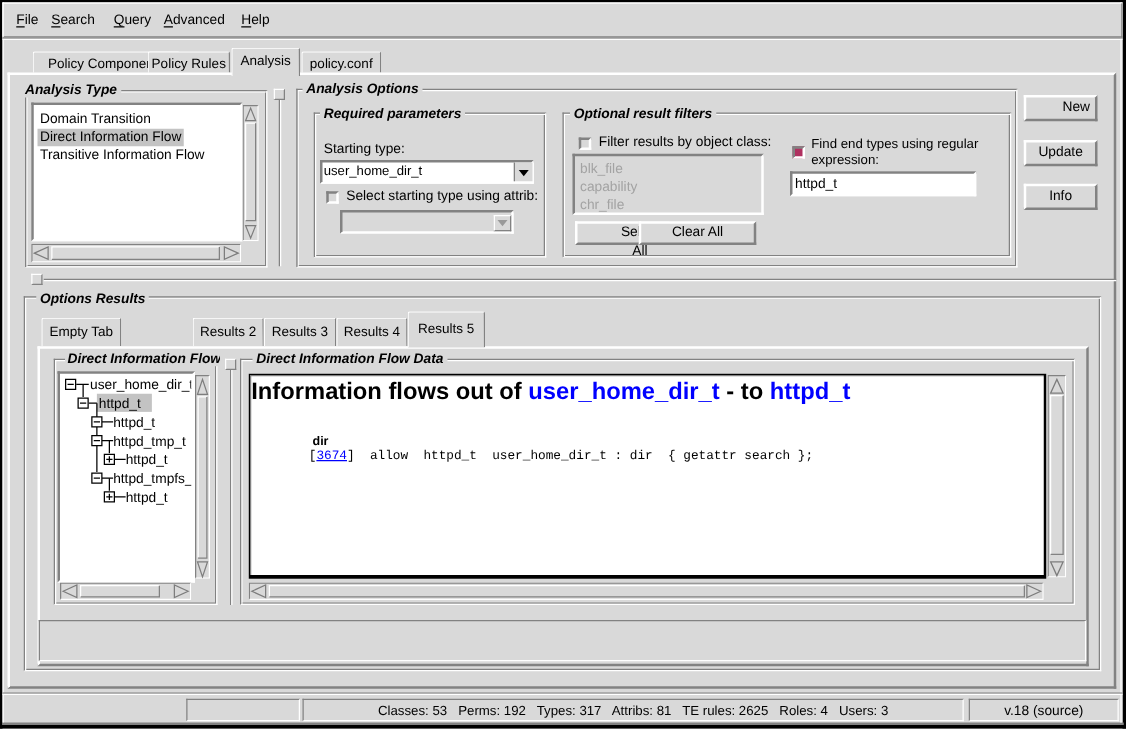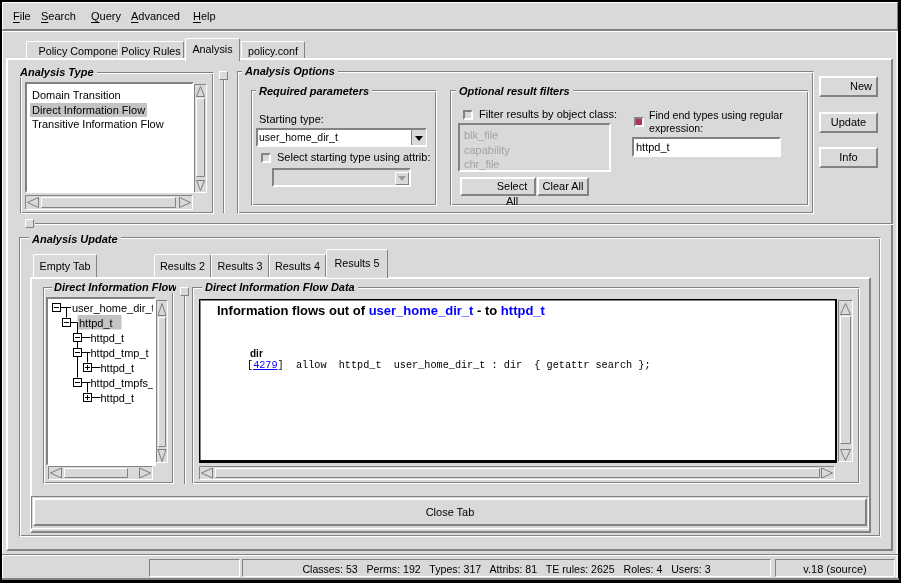--- a/index.html
+++ b/index.html
@@ -94,36 +94,36 @@
 <div class="abs" style="left:395px;top:172px;width:12px;height:11px;border:1px solid;border-color:#fff #828282 #828282 #fff;background:#d9d9d9;"></div>
 <div class="abs" style="left:397.5px;top:175.5px;width:0;height:0;border-left:4px solid transparent;border-right:4px solid transparent;border-top:5px solid #9a9a9a;"></div>
 
 <div class="groove" style="left:450px;top:90px;width:359px;height:116px;"></div>
 <div class="lftitle" style="left:456px;top:85px;">Optional result filters</div>
 <div class="cb" style="left:463px;top:110px;"></div>
 <div class="lab" style="left:479px;top:108px;">Filter results by object class:</div>
 <div class="sunken2" style="left:458px;top:123px;width:153px;height:49px;box-sizing:border-box;"></div>
 <div class="lab disab" style="left:464px;top:128px;line-height:14.7px;">blk_file<br>capability<br>chr_file</div>
 <div class="btn" style="left:460px;top:177px;width:76px;height:19px;line-height:15px;box-sizing:border-box;padding-left:28px;">Select All</div>
-<div class="btn" style="left:537px;top:177px;width:52px;height:19px;line-height:15px;box-sizing:border-box;">Clear All</div>
+<div class="btn" style="left:511px;top:177px;width:94px;height:19px;line-height:15px;box-sizing:border-box;">Clear All</div>
 <div class="cb cbon" style="left:634px;top:117px;"></div>
 <div class="lab" style="left:649px;top:109px;font-size:10.6px;">Find end types using regular<br>expression:</div>
 <div class="sunken2 white" style="left:632px;top:137px;width:149px;height:20px;box-sizing:border-box;"></div>
 <div class="lab" style="left:636px;top:141px;">httpd_t</div>
 
 <div class="btn" style="left:819px;top:76px;width:59px;height:21px;line-height:16px;box-sizing:border-box;padding-left:25px;">New</div>
 <div class="btn" style="left:819px;top:112px;width:59px;height:21px;line-height:16px;box-sizing:border-box;">Update</div>
 <div class="btn" style="left:819px;top:147px;width:59px;height:21px;line-height:16px;box-sizing:border-box;">Info</div>
 
 <div class="abs" style="left:35px;top:223px;width:858px;height:1px;background:#828282;"></div>
 <div class="abs" style="left:35px;top:224px;width:858px;height:1px;background:#ffffff;"></div>
 <div class="raised1" style="left:25px;top:219px;width:9px;height:9px;"></div>
 
 <div class="groove" style="left:19px;top:237px;width:862px;height:300px;"></div>
-<div class="lftitle" style="left:29px;top:233px;">Analysis Update</div>
+<div class="lftitle" style="left:29px;top:233px;">Options Results</div>
 
 <div class="tab" style="left:33px;top:254px;width:64px;height:23px;line-height:23px;">Empty Tab</div>
 <div class="tab" style="left:97px;top:254px;width:57px;height:23px;line-height:23px;margin-top:30px;">Results 1</div>
 <div class="tab" style="left:154px;top:254px;width:57px;height:23px;line-height:23px;">Results 2</div>
 <div class="tab" style="left:211px;top:254px;width:58px;height:23px;line-height:23px;">Results 3</div>
 <div class="tab" style="left:269px;top:254px;width:57px;height:23px;line-height:23px;">Results 4</div>
 
 <div class="raised2" style="left:30px;top:277px;width:841px;height:256px;"></div>
 <div class="tab" style="left:326px;top:249px;width:62px;height:29px;line-height:26px;z-index:5;">Results 5</div>
 
@@ -194,44 +194,43 @@
 <polygon points="102.5,7 91.5,2 91.5,12" fill="#d9d9d9" stroke="#7d7d7d" stroke-width="1"></polygon>
 </svg>
 
 <div class="raised1" style="left:180px;top:287px;width:9px;height:9px;"></div>
 <div class="abs" style="left:184px;top:296px;width:1px;height:188px;background:#828282;"></div>
 <div class="abs" style="left:185px;top:296px;width:1px;height:188px;background:#ffffff;"></div>
 
 <div class="groove" style="left:192px;top:287px;width:668px;height:197px;box-sizing:border-box;"></div>
 <div class="lftitle" style="left:202px;top:281px;">Direct Information Flow Data</div>
 <div class="abs white" style="left:199px;top:299px;width:638px;height:164px;box-sizing:border-box;border:1px solid #000;border-width:1px 2px 3px 1px;box-shadow:inset 1px 1px 0 #828282;"></div>
-<div class="abs" style="left:201px;top:303px;font-size:13px;font-weight:bold;white-space:nowrap;padding-left:16px;">Information flows out of <span style="color:#0000ff;">user_home_dir_t</span> - to <span style="color:#0000ff;">httpd_t</span></div>
+<div class="abs" style="left:201px;top:303px;font-size:19px;font-weight:bold;white-space:nowrap;">Information flows out of <span style="color:#0000ff;">user_home_dir_t</span> - to <span style="color:#0000ff;">httpd_t</span></div>
 <div class="abs" style="left:250px;top:348px;font-size:10px;font-weight:bold;">dir</div>
-<div class="abs mono" style="left:247px;top:359.5px;font-size:10.2px;white-space:nowrap;">[<span style="color:#0000ff;text-decoration:underline;">4279</span>]&nbsp;&nbsp;allow&nbsp;&nbsp;httpd_t&nbsp;&nbsp;user_home_dir_t&nbsp;:&nbsp;dir&nbsp;&nbsp;{&nbsp;getattr&nbsp;search&nbsp;};</div>
+<div class="abs mono" style="left:247px;top:359.5px;font-size:10.2px;white-space:nowrap;">[<span style="color:#0000ff;text-decoration:underline;">3674</span>]&nbsp;&nbsp;allow&nbsp;&nbsp;httpd_t&nbsp;&nbsp;user_home_dir_t&nbsp;:&nbsp;dir&nbsp;&nbsp;{&nbsp;getattr&nbsp;search&nbsp;};</div>
 <svg style="left:838px;top:300px;" width="15" height="162" viewBox="0 0 15 162">
 <path d="M0.5,161.5 V0.5 H14.5" fill="none" stroke="#828282"></path>
 <path d="M14.5,0.5 V161.5 H0.5" fill="none" stroke="#ffffff"></path>
 <polygon points="7.5,3.5 12.5,14.5 2.5,14.5" fill="#d9d9d9" stroke="#7d7d7d" stroke-width="1"></polygon>
 <rect x="2" y="16" width="11" height="128" fill="#d9d9d9"></rect>
 <path d="M2.5,143.5 V16.5 H12.5" fill="none" stroke="#ffffff"></path>
 <path d="M12.5,16.5 V143.5 H2.5" fill="none" stroke="#828282"></path>
 <polygon points="7.5,160.5 2.5,149.5 12.5,149.5" fill="#d9d9d9" stroke="#7d7d7d" stroke-width="1"></polygon>
 </svg>
 <svg style="left:199px;top:466px;" width="636" height="14" viewBox="0 0 636 14">
 <path d="M0.5,13.5 V0.5 H635.5" fill="none" stroke="#828282"></path>
 <path d="M635.5,0.5 V13.5 H0.5" fill="none" stroke="#ffffff"></path>
 <polygon points="2.5,7 13.5,2 13.5,12" fill="#d9d9d9" stroke="#7d7d7d" stroke-width="1"></polygon>
 <rect x="16" y="2" width="605" height="10" fill="#d9d9d9"></rect>
 <path d="M16.5,11.5 V2.5 H620.5" fill="none" stroke="#ffffff"></path>
 <path d="M620.5,2.5 V11.5 H16.5" fill="none" stroke="#828282"></path>
 <polygon points="633.5,7 622.5,2 622.5,12" fill="#d9d9d9" stroke="#7d7d7d" stroke-width="1"></polygon>
 </svg>
 
 <div class="sunken1" style="left:31px;top:496px;width:838px;height:33px;box-sizing:border-box;"></div>
-<div class="btn" style="left:33px;top:498px;width:834px;height:28px;line-height:25px;font-size:11px;">Close Tab</div>
 
 <div class="abs" style="left:2px;top:554px;width:896px;height:1px;background:#828282;"></div>
 <div class="abs" style="left:2px;top:555px;width:896px;height:1px;background:#ffffff;"></div>
 <div class="sunken1" style="left:149px;top:559px;width:91px;height:18px;"></div>
 <div class="sunken1" style="left:242px;top:559px;width:529px;height:18px;font-size:10.6px;text-align:center;line-height:18px;">Classes: 53&nbsp;&nbsp; Perms: 192&nbsp;&nbsp; Types: 317&nbsp;&nbsp; Attribs: 81&nbsp;&nbsp; TE rules: 2625&nbsp;&nbsp; Roles: 4&nbsp;&nbsp; Users: 3</div>
 <div class="sunken1" style="left:775px;top:559px;width:120px;height:18px;font-size:11px;text-align:center;line-height:18px;">v.18 (source)</div>
 
 </div>
 
 </body></html>

